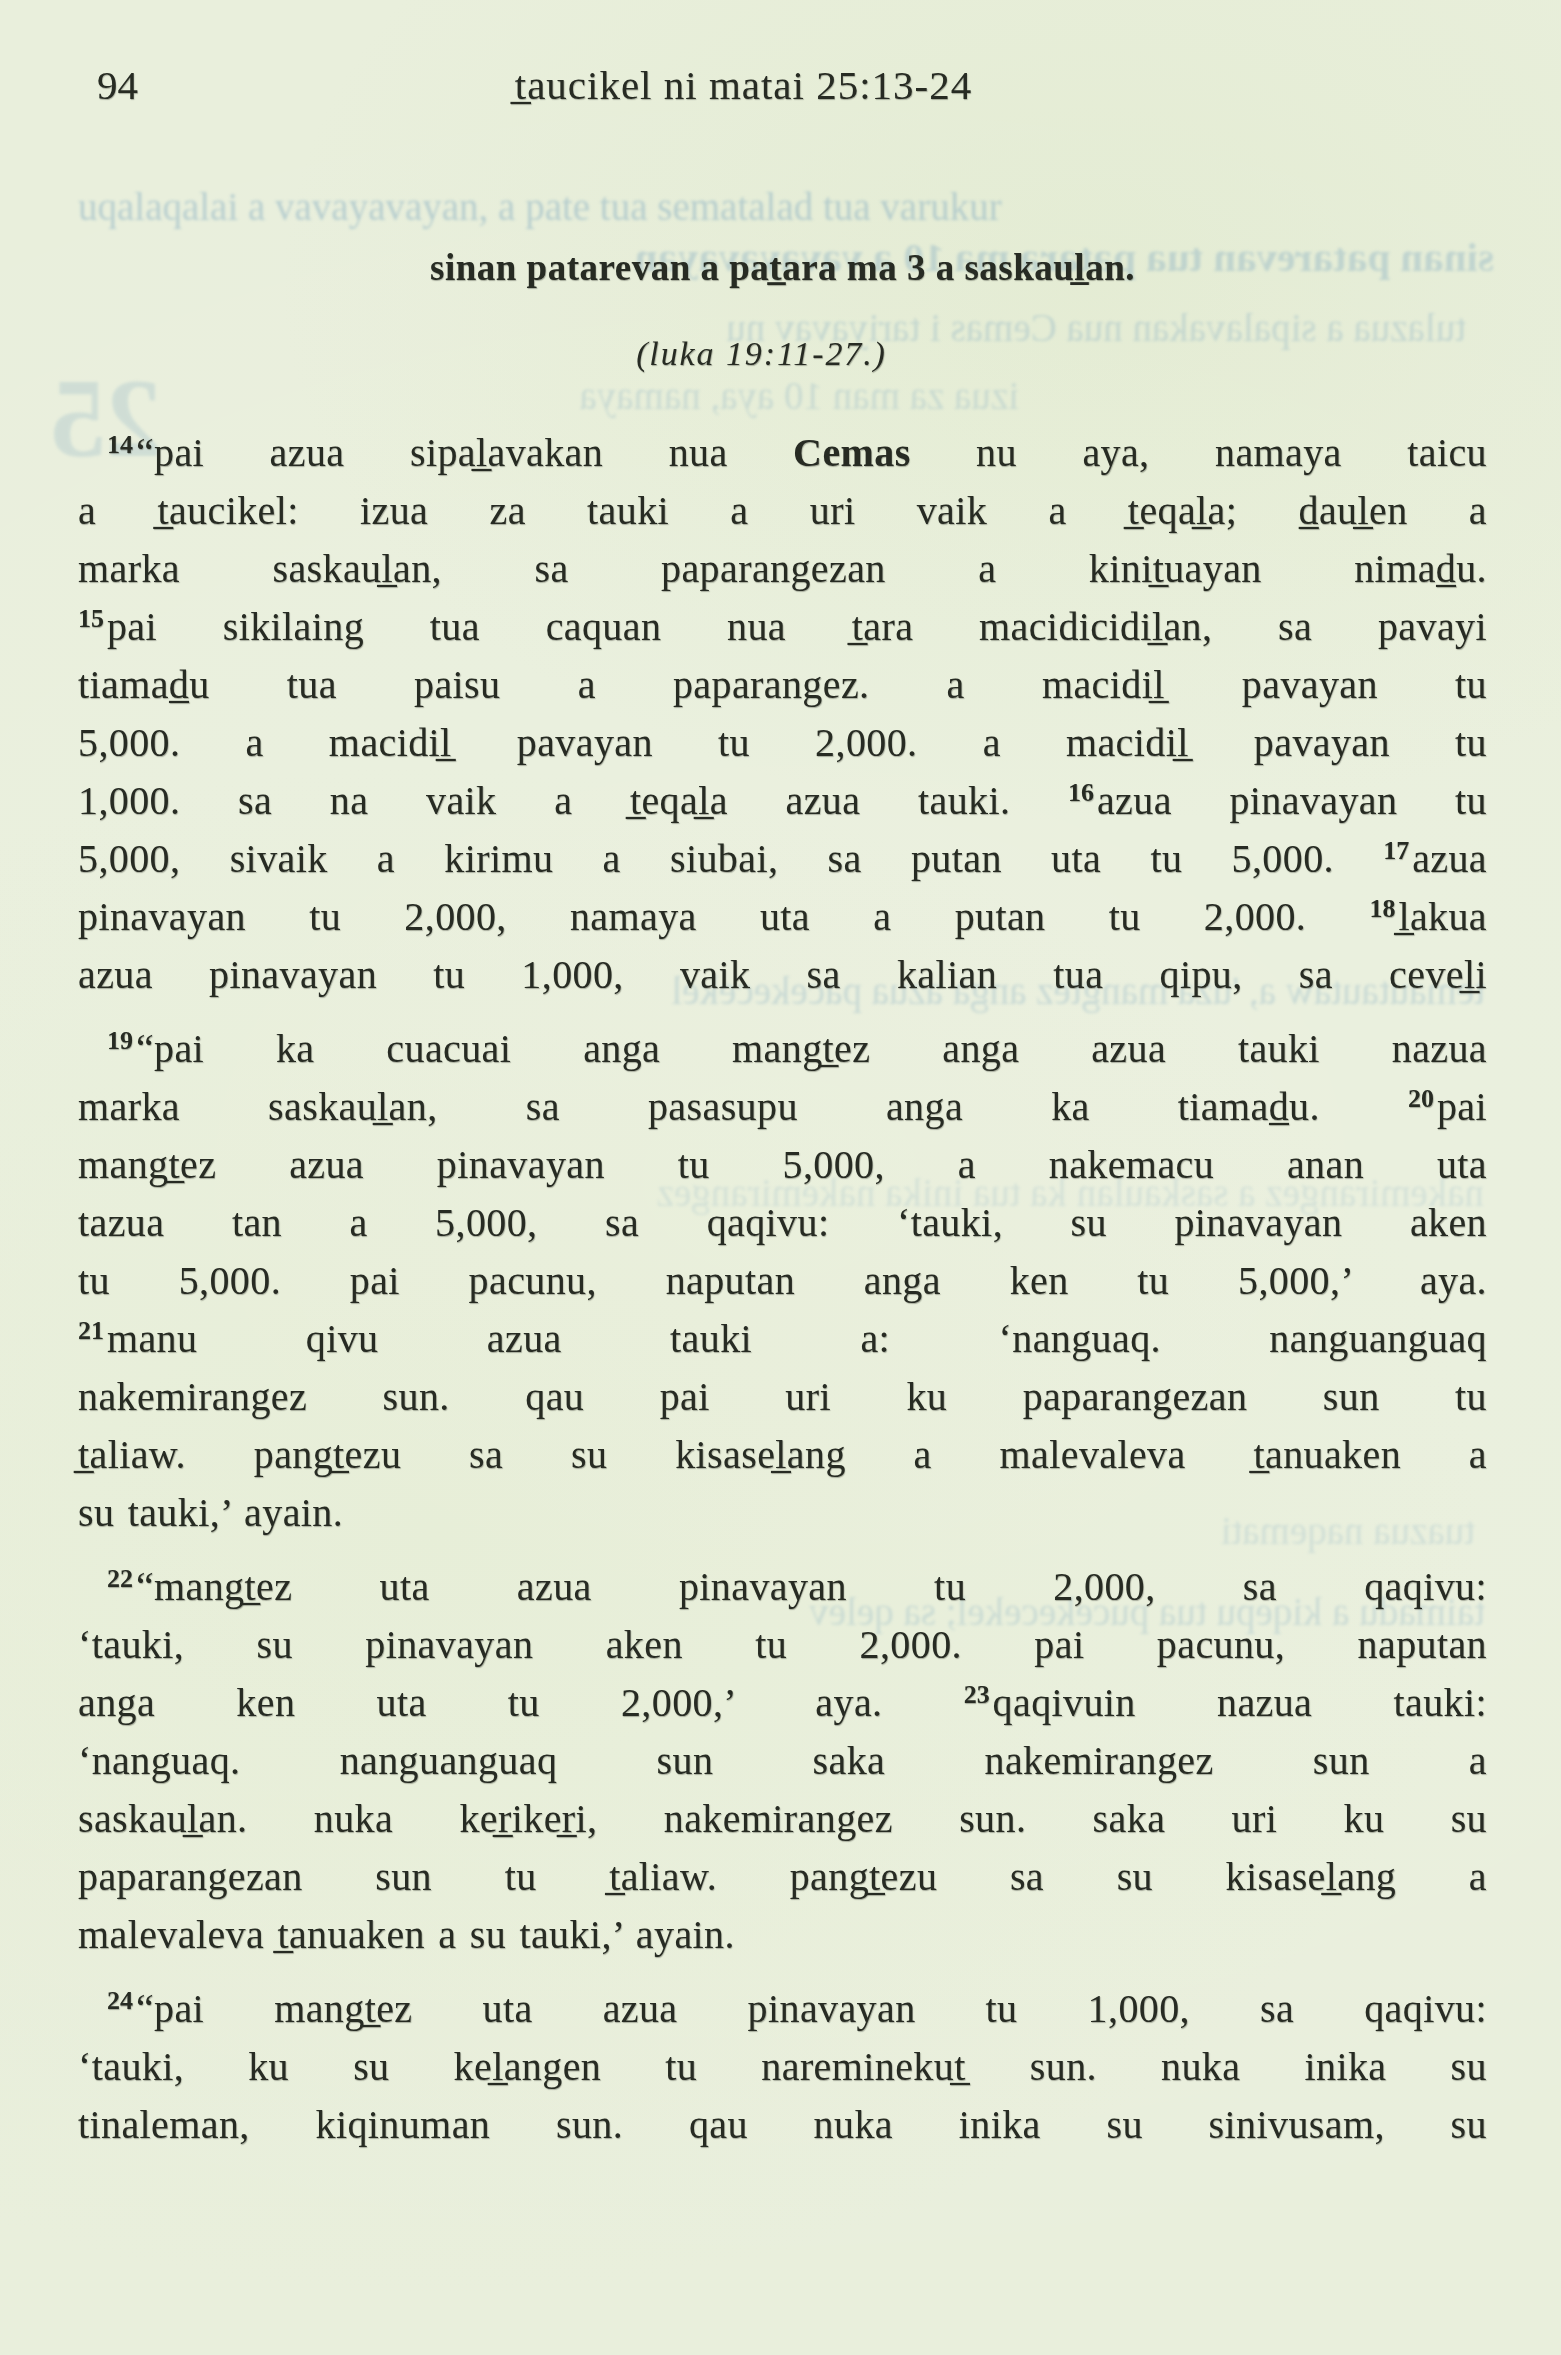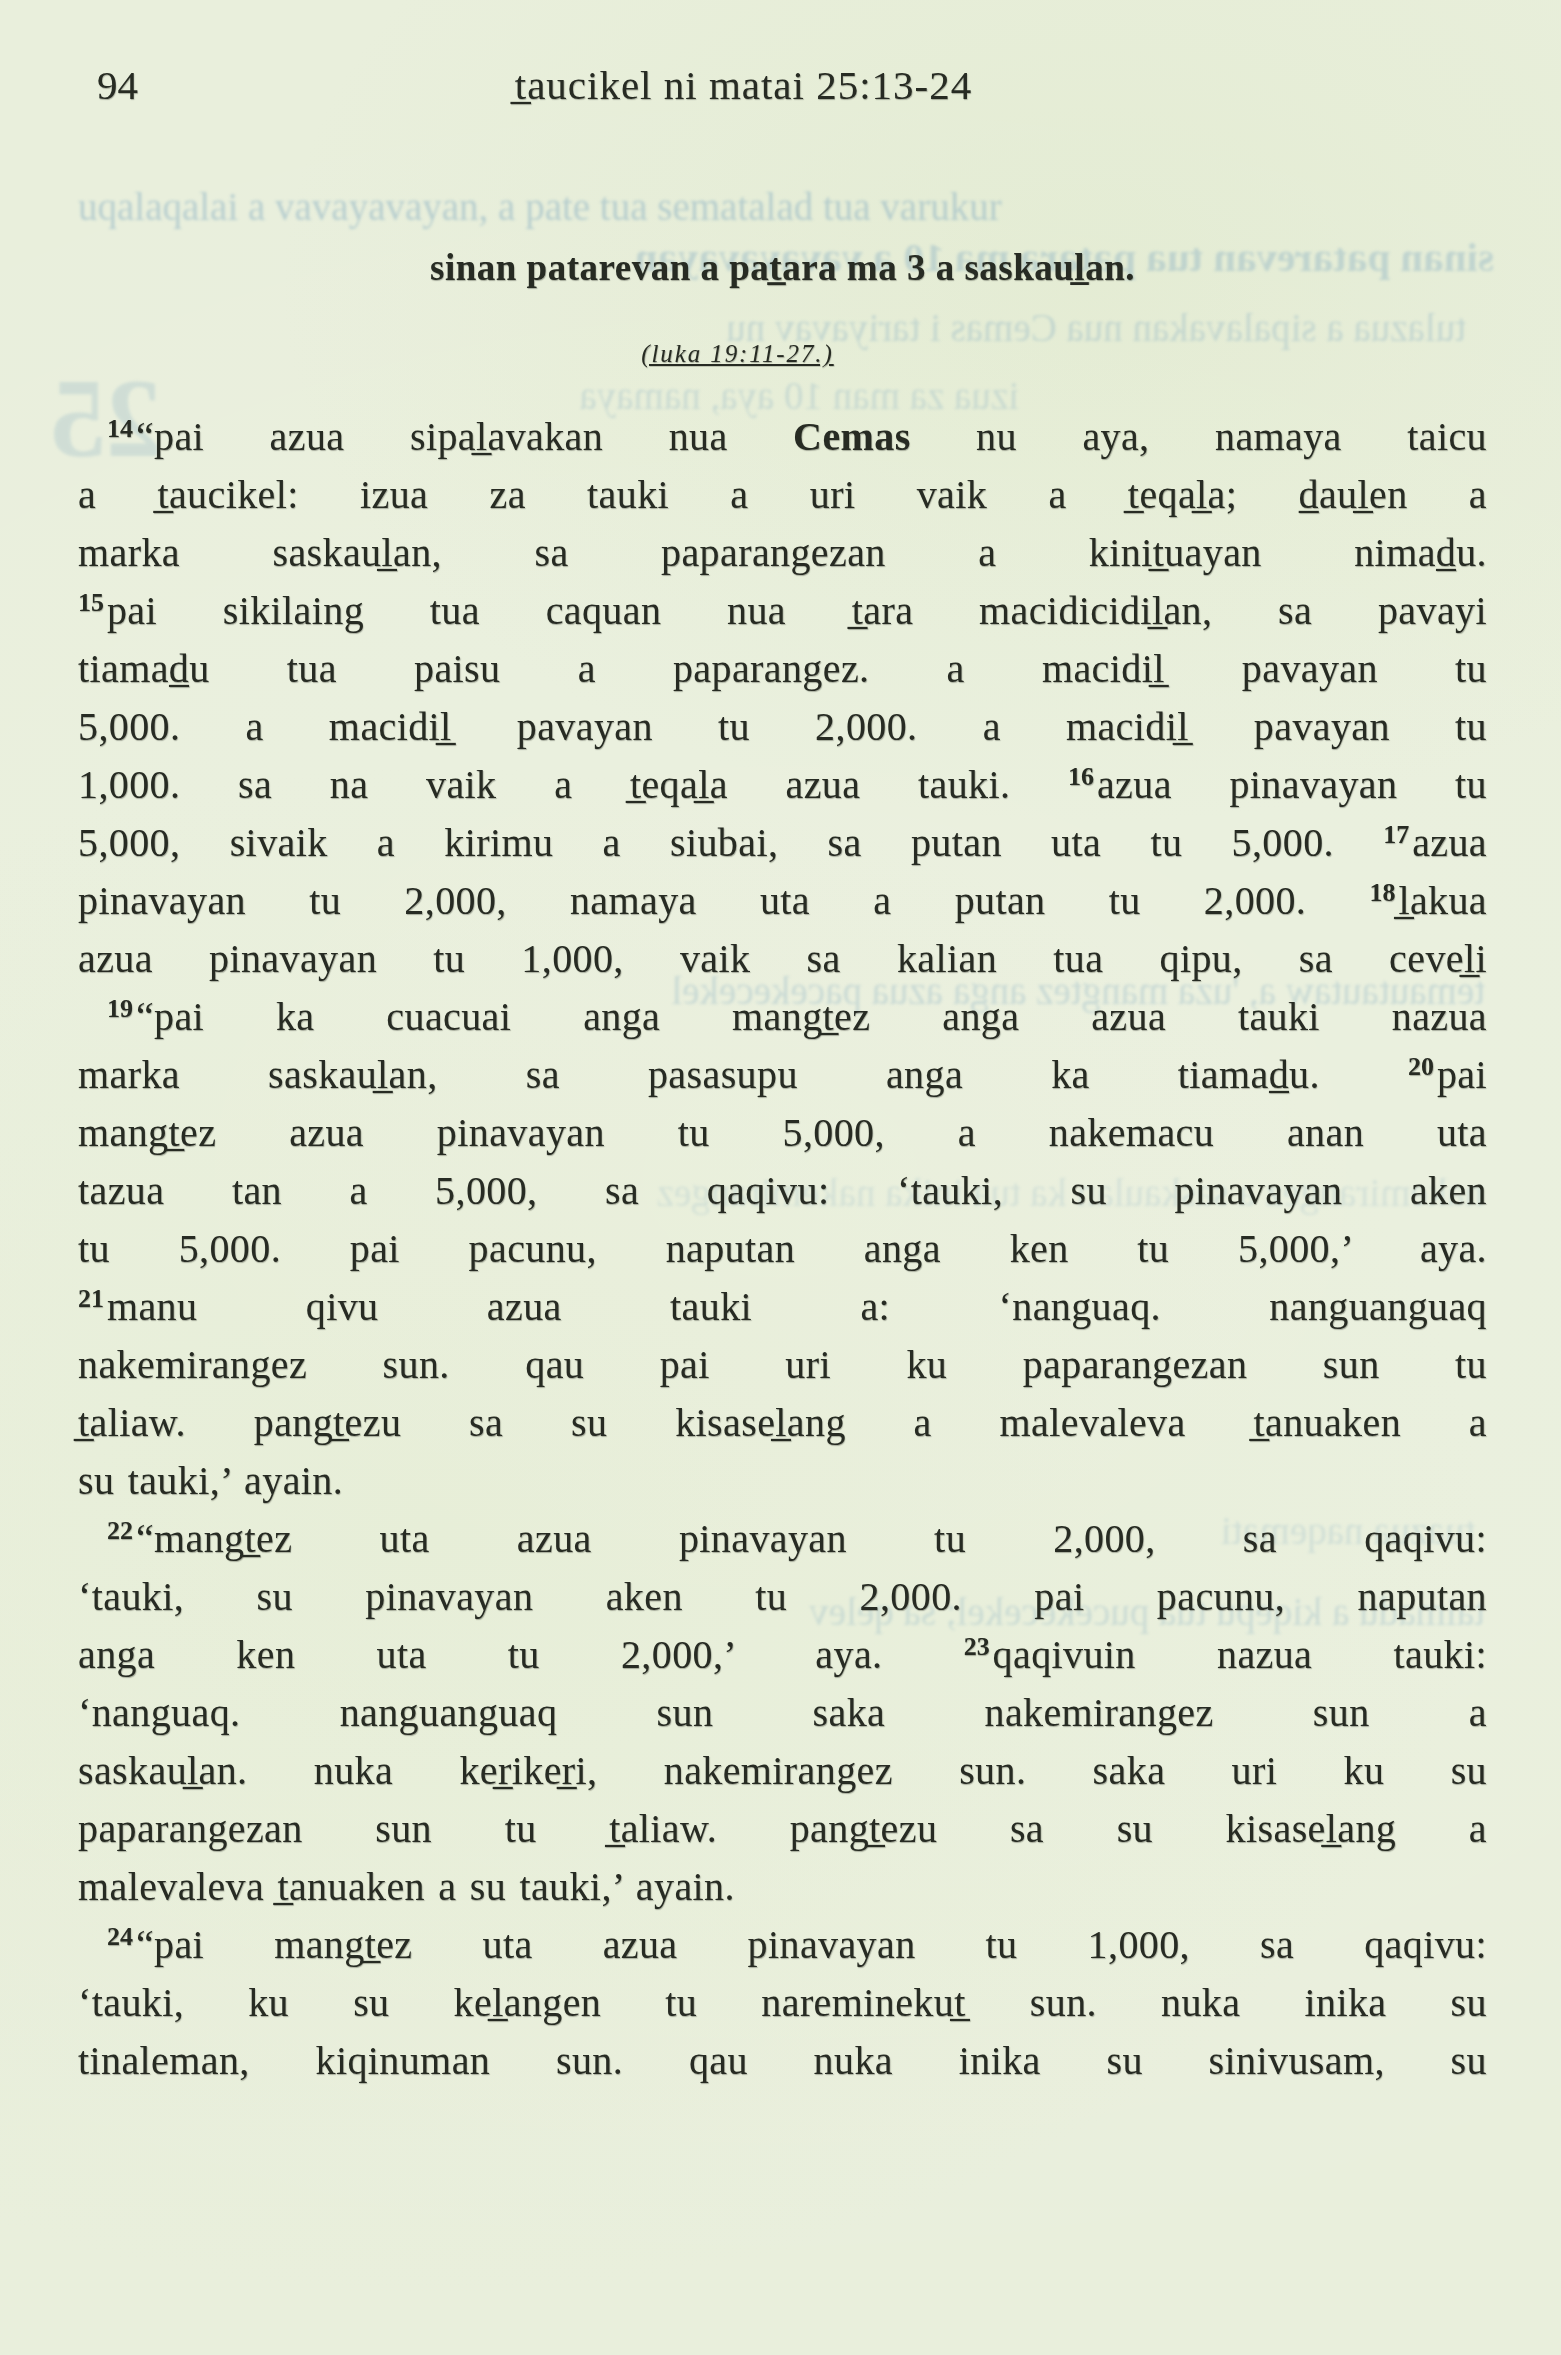--- a/index.html
+++ b/index.html
@@ -39,35 +39,35 @@
     position:absolute;top:62px;left:0;width:100%;
     text-align:center;margin-left:-37px;
     font-size:41px;line-height:47px;letter-spacing:1px;
   }
   .heading{
     position:absolute;top:243px;left:78px;width:1409px;
     text-align:center;
     font-weight:700;font-size:37px;line-height:50px;letter-spacing:0.5px;
   }
   .reference{
-    position:absolute;top:334px;left:70px;width:1409px;
+    position:absolute;top:334px;left:94px;width:1409px;
     text-align:center;margin-left:-37px;
-    font-style:italic;font-size:25px;line-height:39px;letter-spacing:1.9px;text-decoration:underline;
+    font-style:italic;font-size:34px;line-height:39px;letter-spacing:1.9px;
   }
   .body-text{
     position:absolute;top:408px;left:78px;width:1409px;
     font-size:40px;letter-spacing:0.4px;word-spacing:2.9px;
   }
   .line{
     height:58px;line-height:58px;
     text-align:justify;
     text-align-last:justify;
   }
   .line.nojust{text-align-last:left;}
-  .line.indent{text-indent:29px;}
+  .line.indent{text-indent:29px;margin-top:16px;}
   .vnum{
     font-weight:700;font-size:26px;
     position:relative;top:-12.6px;
     margin-right:2.9px;letter-spacing:0;
   }
   .bold{font-weight:700;}
 </style>
 </head>
 <body>
 

